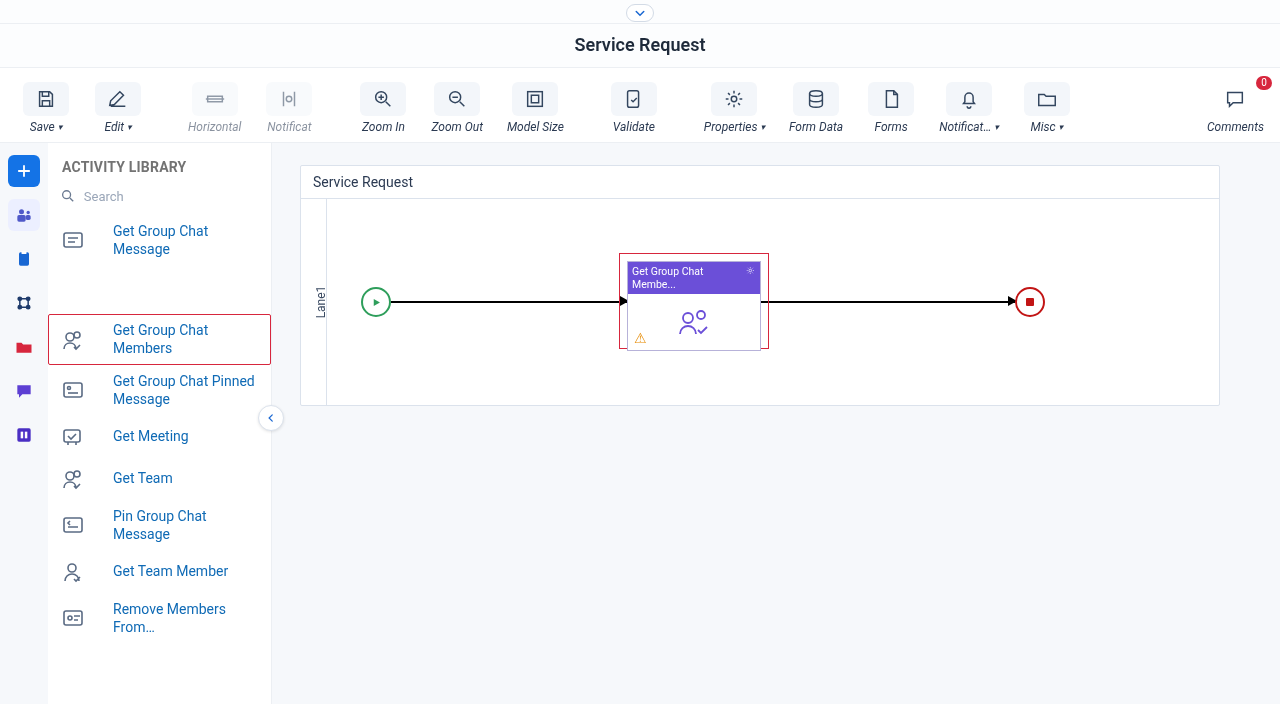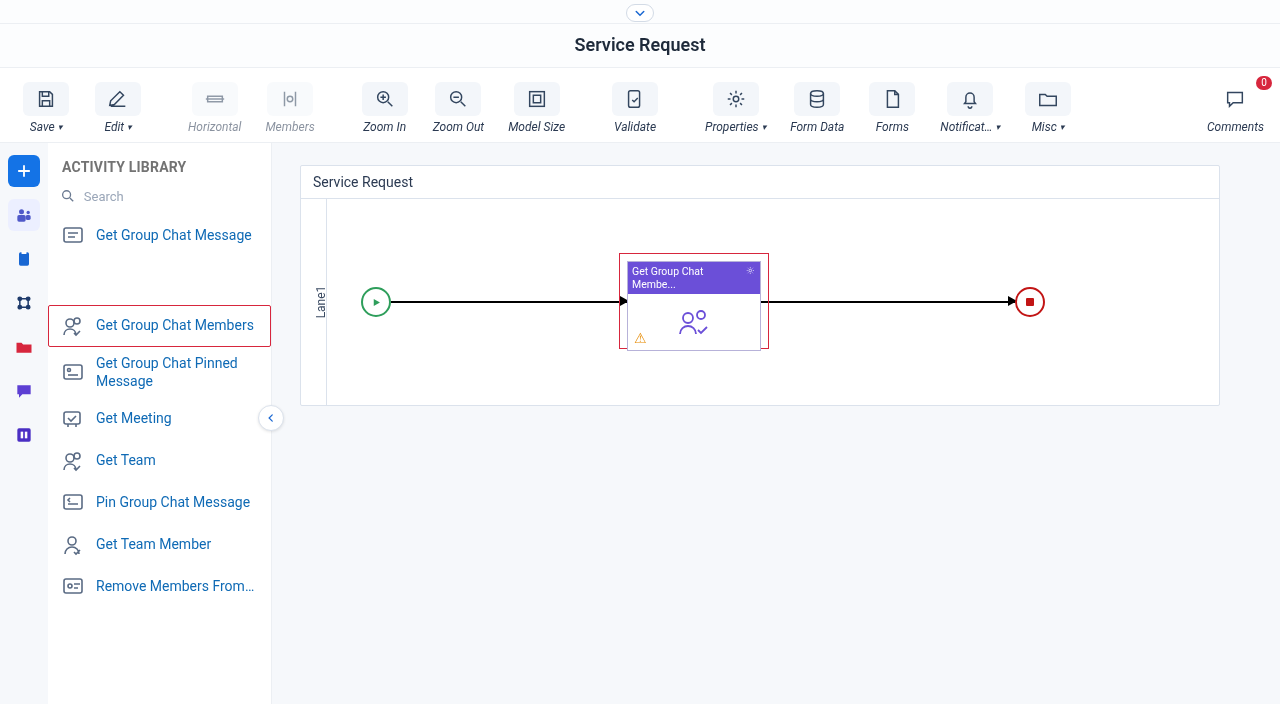--- a/index.html
+++ b/index.html
@@ -36,21 +36,21 @@
   .ic.blk svg { fill:#4b2fc4; stroke:none;}
   .ic.clipboard svg { fill:#1967d2; stroke:none;}
 
   
   .panel { width:224px; background:#fff; border-right:1px solid #eceff3; display:flex; flex-direction:column; position:relative;}
   .panel .hdr { font-size:14px; font-weight:700; color:#737373; padding:16px 14px 8px; letter-spacing:.2px;}
   .panel .search { display:flex; align-items:center; gap:8px; padding:4px 12px 10px; color:#7d8da5;}
   .panel .search input { border:none; outline:none; font-size:13px; color:#333; width:100%;}
   .panel .search input::placeholder { color:#9aa6b8;}
   .panel .search svg { width:18px; height:18px; stroke:#6b7a91; fill:none; stroke-width:2;}
-  .item { display:flex; align-items:center; gap:10px; padding:8px 12px; cursor:pointer;}
+  .item { display:flex; align-items:center; gap:27px; padding:8px 12px; cursor:pointer;}
   .item svg { width:26px; height:26px; stroke:#5a6b84; fill:none; stroke-width:1.6; flex-shrink:0;}
   .item .text { font-size:14px; color:#0f6ab5; line-height:1.25; }
   .item.sel { outline:1.5px solid #d7263d; outline-offset:-1px; border-radius:2px;margin-top:48px;}
   .collapse { position:absolute; right:-13px; top:262px; width:26px; height:26px; border-radius:50%; background:#fff; border:1px solid #dbe2ec; display:flex; align-items:center; justify-content:center; color:#1967d2; box-shadow:0 1px 3px rgba(0,0,0,.1); cursor:pointer;}
 
   
   .canvaswrap { flex:1; padding:22px 28px; overflow:auto;}
   .canvas { background:#fff; border:1px solid #dbe2ec; border-radius:2px; width:920px; }
   .canvas .cheader { padding:8px 12px; font-size:14px; color:#2b3a52; border-bottom:1px solid #dbe2ec;}
   .lanewrap { display:flex; height:206px; }
@@ -125,21 +125,21 @@
       </div>
   </div>
   <div class="tool disabled">
     <div class="box">
         <svg viewBox="0 0 24 24">
           <path d="M6 4v16M18 4v16"></path>
           <circle cx="12" cy="12" r="3"></circle>
         </svg>
       </div>
     <div class="label">
-        <span>Members</span>
+        <span>Notificat</span>
       </div>
   </div>
   <div class="sp"></div>
   <div class="tool">
     <div class="box">
         <svg viewBox="0 0 24 24">
           <circle cx="10" cy="10" r="6"></circle>
           <path d="M15 15l5 5M7 10h6M10 7v6"></path>
         </svg>
       </div>

